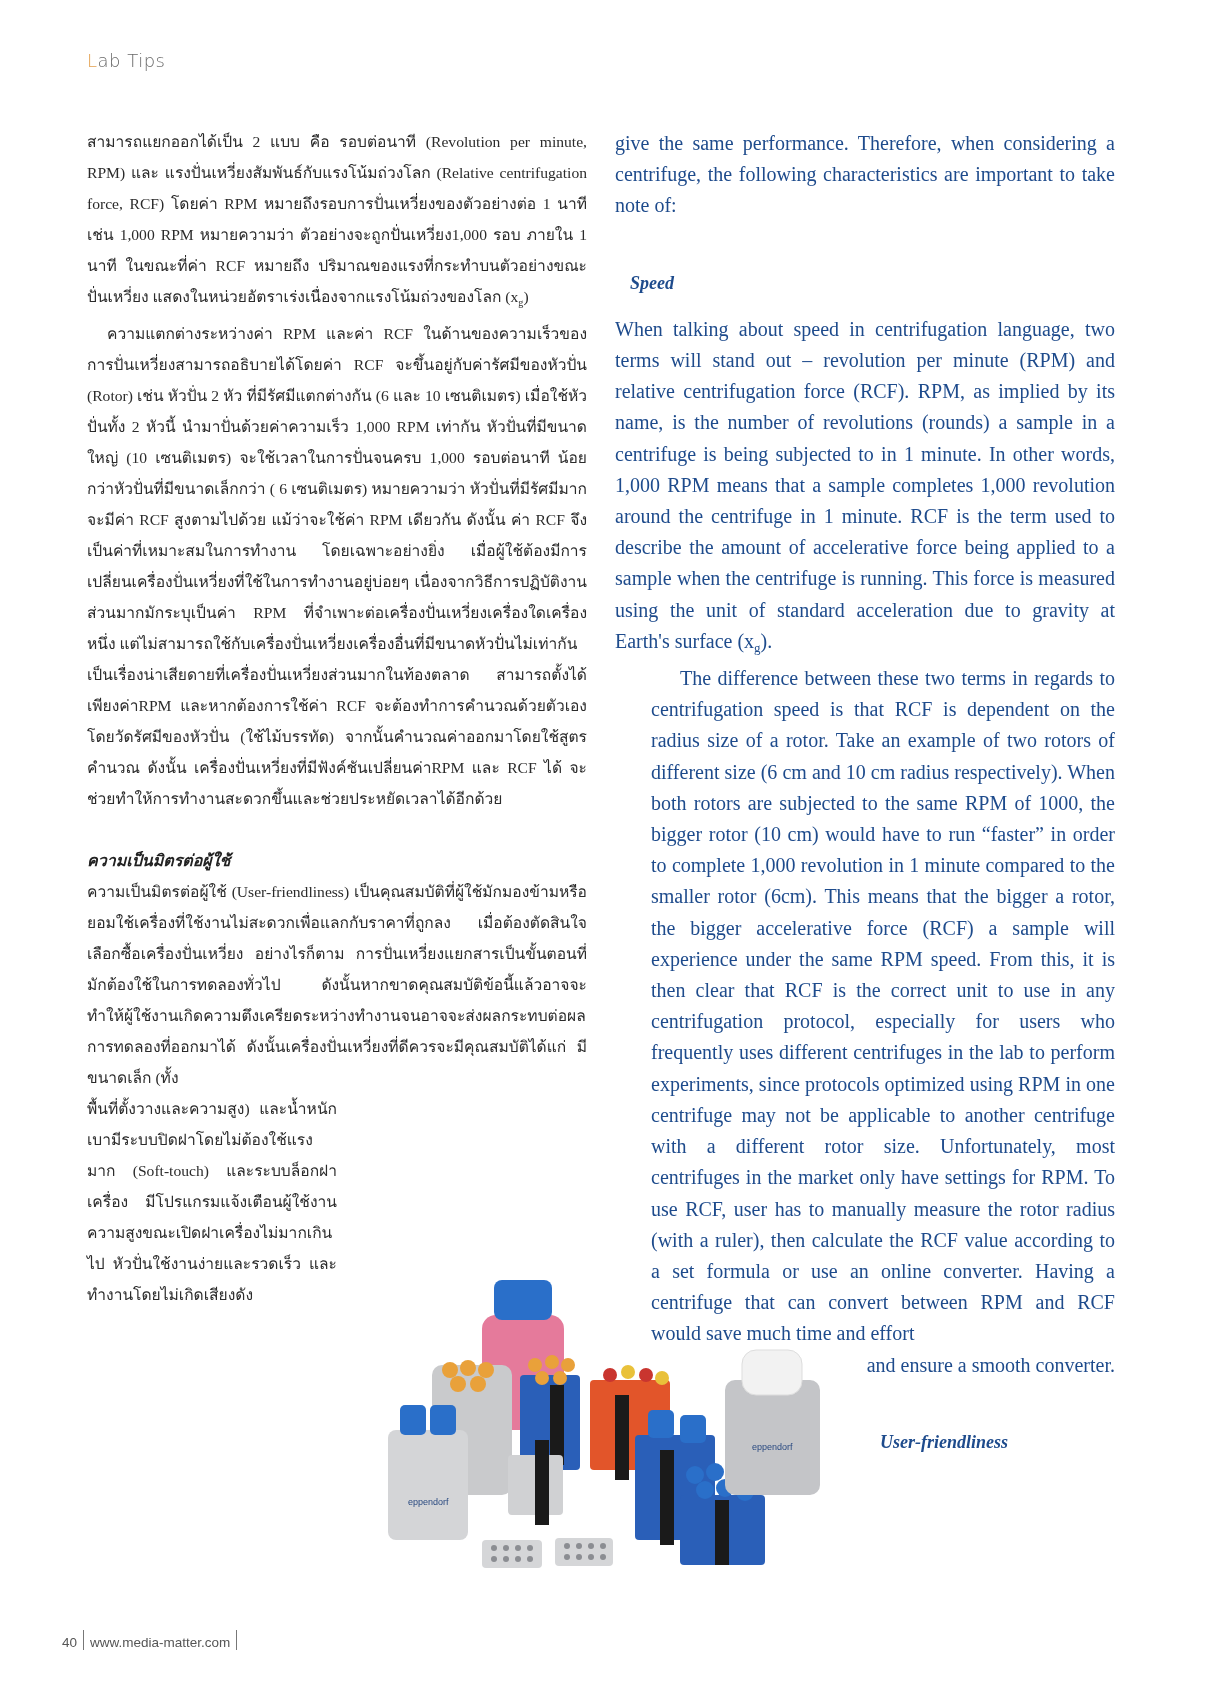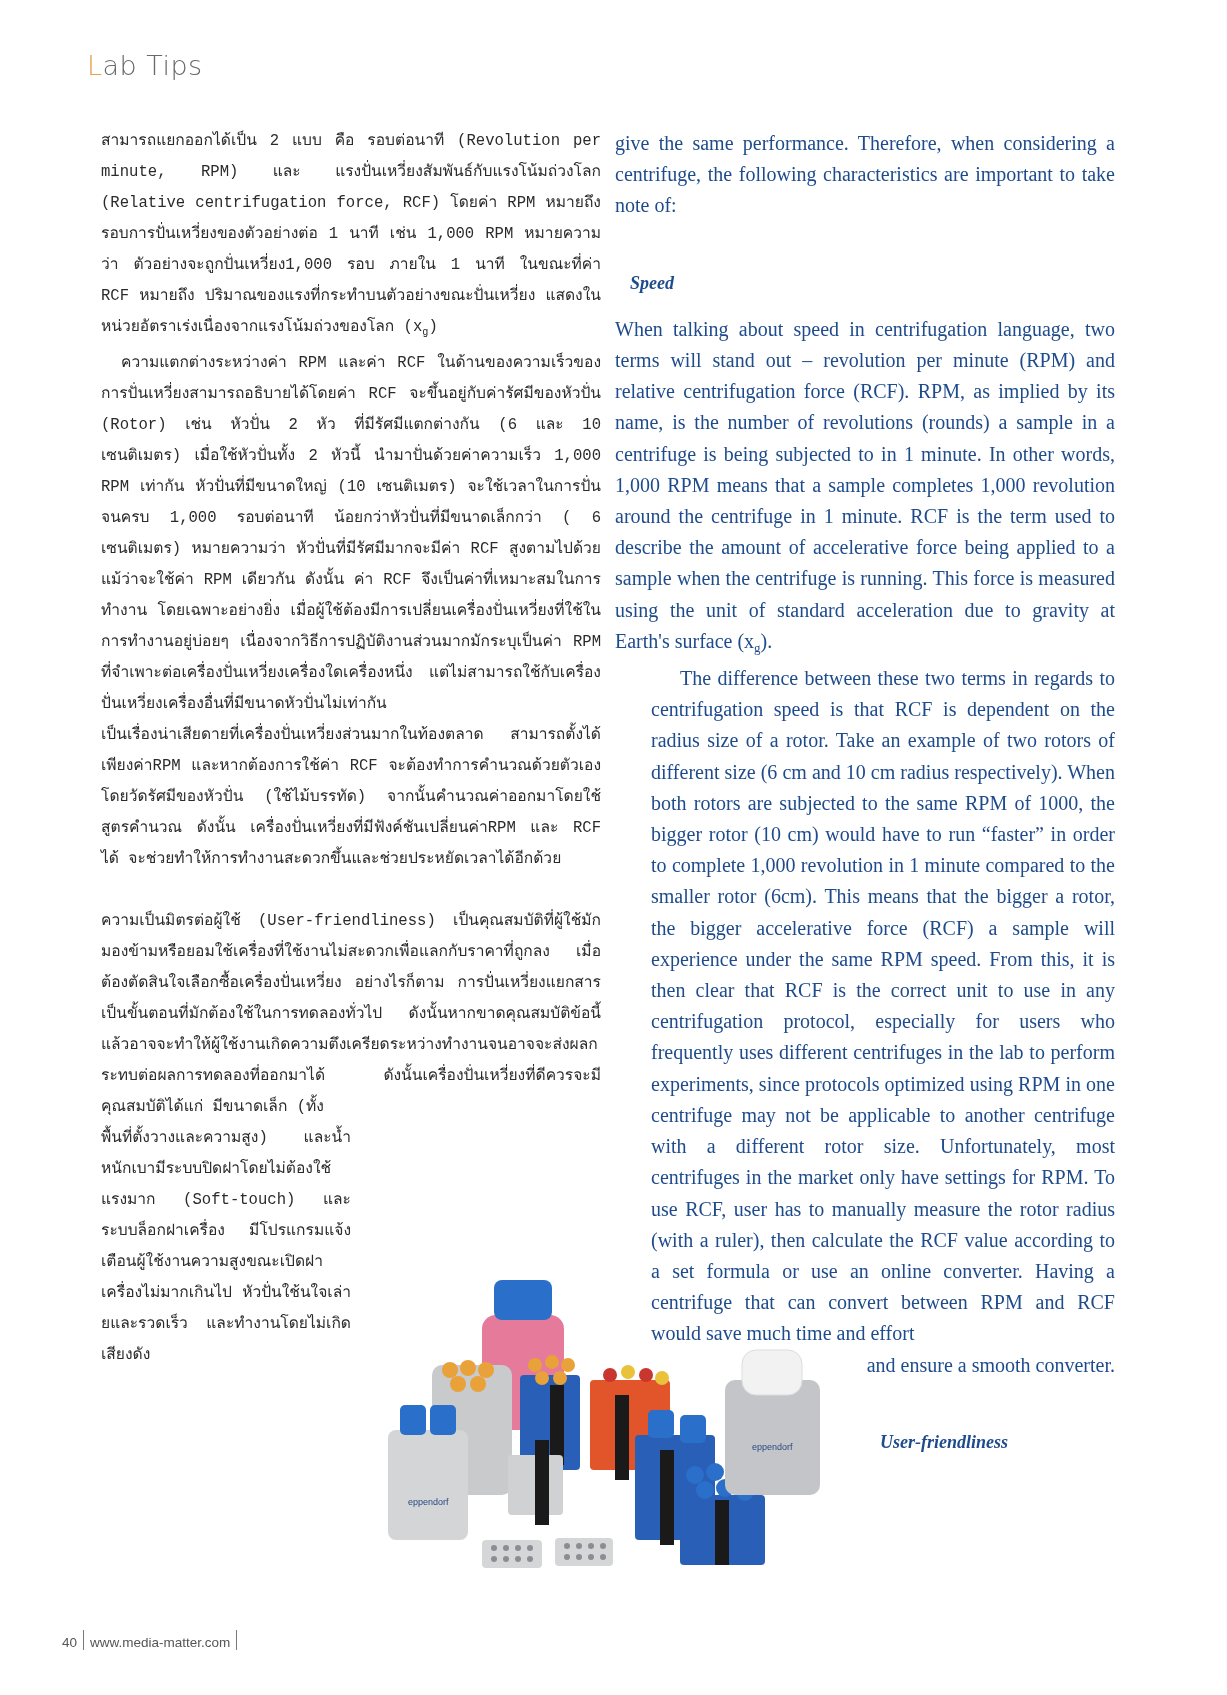--- a/index.html
+++ b/index.html
@@ -1,19 +1,19 @@
 <!DOCTYPE html>
 <html><head>
 <meta charset="utf-8">
 <style>
   html, body { margin: 0; padding: 0; background: #ffffff; }
   body { width: 1227px; height: 1695px; position: relative; overflow: hidden; }
-  .header { position: absolute; left: 87px; top: 50px; font-family: "DejaVu Sans", sans-serif; font-size: 27px; color: #6a6a6a; letter-spacing: 0.5px; font-weight: 300; }
+  .header { position: absolute; left: 87px; top: 50px; font-family: "DejaVu Sans", sans-serif; font-size: 18px; color: #6a6a6a; letter-spacing: 0.5px; font-weight: 300; }
   .header .accent { color: #e3a04f; }
-  .col-left { position: absolute; left: 87px; top: 126px; width: 500px; font-family: Liberation Mono, monospace; font-size: 15.6px; line-height: 31px; color: #2b2b2b; text-align: justify; margin-left: 14px; }
+  .col-left { position: absolute; left: 87px; top: 126px; width: 500px; font-family: Liberation Serif, serif; font-size: 15.6px; line-height: 31px; color: #2b2b2b; text-align: justify; }
   .col-left p { margin: 0; }
   .col-left .indent { text-indent: 20px; }
   .col-left h3 { margin: 0; font-size: 16px; font-style: italic; font-weight: bold; line-height: 31px; color: #222; }
   .gap { height: 31px; }
   .col-left .narrow { width: 250px; }
   .col-right { position: absolute; left: 615px; top: 128px; width: 500px; font-family: "Liberation Serif", serif; font-size: 20px; line-height: 31.2px; color: #1e4b8c; text-align: justify; }
   .col-right p { margin: 0; }
   .col-right .indent { text-indent: 29px; margin-left: 36px; }
   .col-right h3 { margin: 15px; font-size: 18px; font-style: italic; font-weight: bold; line-height: 31.2px; color: #1e4b8c; }
   .col-right .right-end { text-align: right; }
@@ -28,22 +28,23 @@
 
 <div class="header">
   <span class="accent">L</span><span>ab Tips</span>
 </div>
 
 <div class="col-left">
   <p><span>สามารถแยกออกได้เป็น 2 แบบ คือ รอบต่อนาที (Revolution per minute, RPM) และ แรงปั่นเหวี่ยงสัมพันธ์กับแรงโน้มถ่วงโลก (Relative centrifugation force, RCF) โดยค่า RPM หมายถึงรอบการปั่นเหวี่ยงของตัวอย่างต่อ 1 นาที เช่น 1,000 RPM หมายความว่า ตัวอย่างจะถูกปั่นเหวี่ยง1,000 รอบ ภายใน 1 นาที ในขณะที่ค่า RCF หมายถึง ปริมาณของแรงที่กระทำบนตัวอย่างขณะปั่นเหวี่ยง แสดงในหน่วยอัตราเร่งเนื่องจากแรงโน้มถ่วงของโลก (x</span><sub class="g">g</sub><span>)</span></p>
   <p class="indent">ความแตกต่างระหว่างค่า RPM และค่า RCF ในด้านของความเร็วของการปั่นเหวี่ยงสามารถอธิบายได้โดยค่า RCF จะขึ้นอยู่กับค่ารัศมีของหัวปั่น (Rotor) เช่น หัวปั่น 2 หัว ที่มีรัศมีแตกต่างกัน (6 และ 10 เซนติเมตร) เมื่อใช้หัวปั่นทั้ง 2 หัวนี้ นำมาปั่นด้วยค่าความเร็ว 1,000 RPM เท่ากัน หัวปั่นที่มีขนาดใหญ่ (10 เซนติเมตร) จะใช้เวลาในการปั่นจนครบ 1,000 รอบต่อนาที น้อยกว่าหัวปั่นที่มีขนาดเล็กกว่า ( 6 เซนติเมตร) หมายความว่า หัวปั่นที่มีรัศมีมากจะมีค่า RCF สูงตามไปด้วย แม้ว่าจะใช้ค่า RPM เดียวกัน ดังนั้น ค่า RCF จึงเป็นค่าที่เหมาะสมในการทำงาน โดยเฉพาะอย่างยิ่ง เมื่อผู้ใช้ต้องมีการเปลี่ยนเครื่องปั่นเหวี่ยงที่ใช้ในการทำงานอยู่บ่อยๆ เนื่องจากวิธีการปฏิบัติงานส่วนมากมักระบุเป็นค่า RPM ที่จำเพาะต่อเครื่องปั่นเหวี่ยงเครื่องใดเครื่องหนึ่ง แต่ไม่สามารถใช้กับเครื่องปั่นเหวี่ยงเครื่องอื่นที่มีขนาดหัวปั่นไม่เท่ากัน</p>
   <p>เป็นเรื่องน่าเสียดายที่เครื่องปั่นเหวี่ยงส่วนมากในท้องตลาด สามารถตั้งได้เพียงค่าRPM และหากต้องการใช้ค่า RCF จะต้องทำการคำนวณด้วยตัวเองโดยวัดรัศมีของหัวปั่น (ใช้ไม้บรรทัด) จากนั้นคำนวณค่าออกมาโดยใช้สูตรคำนวณ ดังนั้น เครื่องปั่นเหวี่ยงที่มีฟังค์ชันเปลี่ยนค่าRPM และ RCF ได้ จะช่วยทำให้การทำงานสะดวกขึ้นและช่วยประหยัดเวลาได้อีกด้วย</p>
   <div class="gap"></div>
+  <h3>ความเป็นมิตรต่อผู้ใช้</h3>
   <p>ความเป็นมิตรต่อผู้ใช้ (User-friendliness) เป็นคุณสมบัติที่ผู้ใช้มักมองข้ามหรือยอมใช้เครื่องที่ใช้งานไม่สะดวกเพื่อแลกกับราคาที่ถูกลง เมื่อต้องตัดสินใจเลือกซื้อเครื่องปั่นเหวี่ยง อย่างไรก็ตาม การปั่นเหวี่ยงแยกสารเป็นขั้นตอนที่มักต้องใช้ในการทดลองทั่วไป ดังนั้นหากขาดคุณสมบัติข้อนี้แล้วอาจจะทำให้ผู้ใช้งานเกิดความตึงเครียดระหว่างทำงานจนอาจจะส่งผลกระทบต่อผลการทดลองที่ออกมาได้ ดังนั้นเครื่องปั่นเหวี่ยงที่ดีควรจะมีคุณสมบัติได้แก่ มีขนาดเล็ก (ทั้ง</p>
-  <p class="narrow">พื้นที่ตั้งวางและความสูง) และน้ำหนักเบามีระบบปิดฝาโดยไม่ต้องใช้แรงมาก (Soft-touch) และระบบล็อกฝาเครื่อง มีโปรแกรมแจ้งเตือนผู้ใช้งานความสูงขณะเปิดฝาเครื่องไม่มากเกินไป หัวปั่นใช้นใจเล่ายและรวดเร็ว และทำงานโดยไม่เกิดเสียงดัง</p>
+  <p class="narrow">พื้นที่ตั้งวางและความสูง) และน้ำหนักเบามีระบบปิดฝาโดยไม่ต้องใช้แรงมาก (Soft-touch) และระบบล็อกฝาเครื่อง มีโปรแกรมแจ้งเตือนผู้ใช้งานความสูงขณะเปิดฝาเครื่องไม่มากเกินไป หัวปั่นใช้งานง่ายและรวดเร็ว และทำงานโดยไม่เกิดเสียงดัง</p>
 </div>
 
 <div class="col-right">
   <p>give the same performance. Therefore, when considering a centrifuge, the following characteristics are important to take note of:</p>
   <div class="gap"></div>
   <h3>Speed</h3>
   <p><span>When talking about speed in centrifugation language, two terms will stand out – revolution per minute (RPM) and relative centrifugation force (RCF). RPM, as implied by its name, is the number of revolutions (rounds) a sample in a centrifuge is being subjected to in 1 minute. In other words, 1,000 RPM means that a sample completes 1,000 revolution around the centrifuge in 1 minute. RCF is the term used to describe the amount of accelerative force being applied to a sample when the centrifuge is running. This force is measured using the unit of standard acceleration due to gravity at Earth's surface (x</span><sub class="g">g</sub><span>).</span></p>
   <p class="indent">The difference between these two terms in regards to centrifugation speed is that RCF is dependent on the radius size of a rotor. Take an example of two rotors of different size (6 cm and 10 cm radius respectively). When both rotors are subjected to the same RPM of 1000, the bigger rotor (10 cm) would have to run “faster” in order to complete 1,000 revolution in 1 minute compared to the smaller rotor (6cm). This means that the bigger a rotor, the bigger accelerative force (RCF) a sample will experience under the same RPM speed. From this, it is then clear that RCF is the correct unit to use in any centrifugation protocol, especially for users who frequently uses different centrifuges in the lab to perform experiments, since protocols optimized using RPM in one centrifuge may not be applicable to another centrifuge with a different rotor size. Unfortunately, most centrifuges in the market only have settings for RPM. To use RCF, user has to manually measure the rotor radius (with a ruler), then calculate the RCF value according to a set formula or use an online converter. Having a centrifuge that can convert between RPM and RCF would save much time and effort</p>
   <p class="right-end">and ensure a smooth converter.</p>
   <div class="gap"></div>

